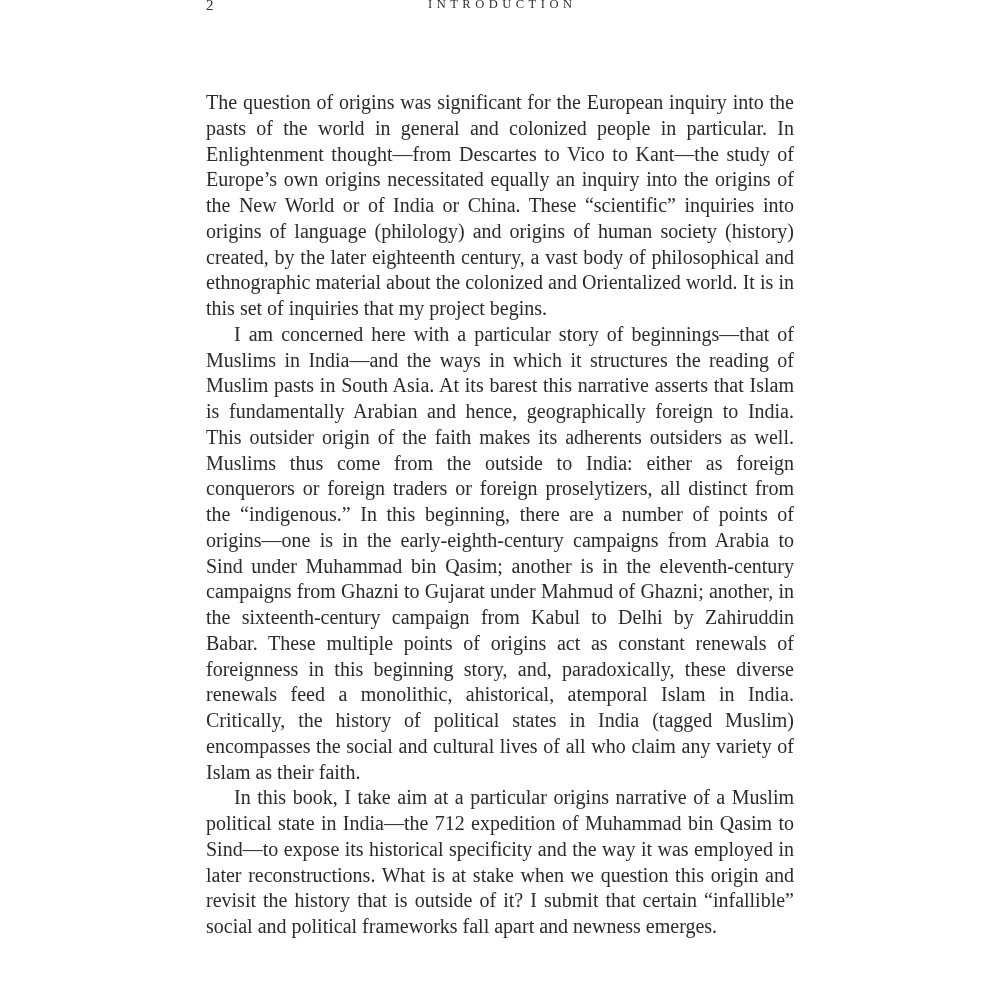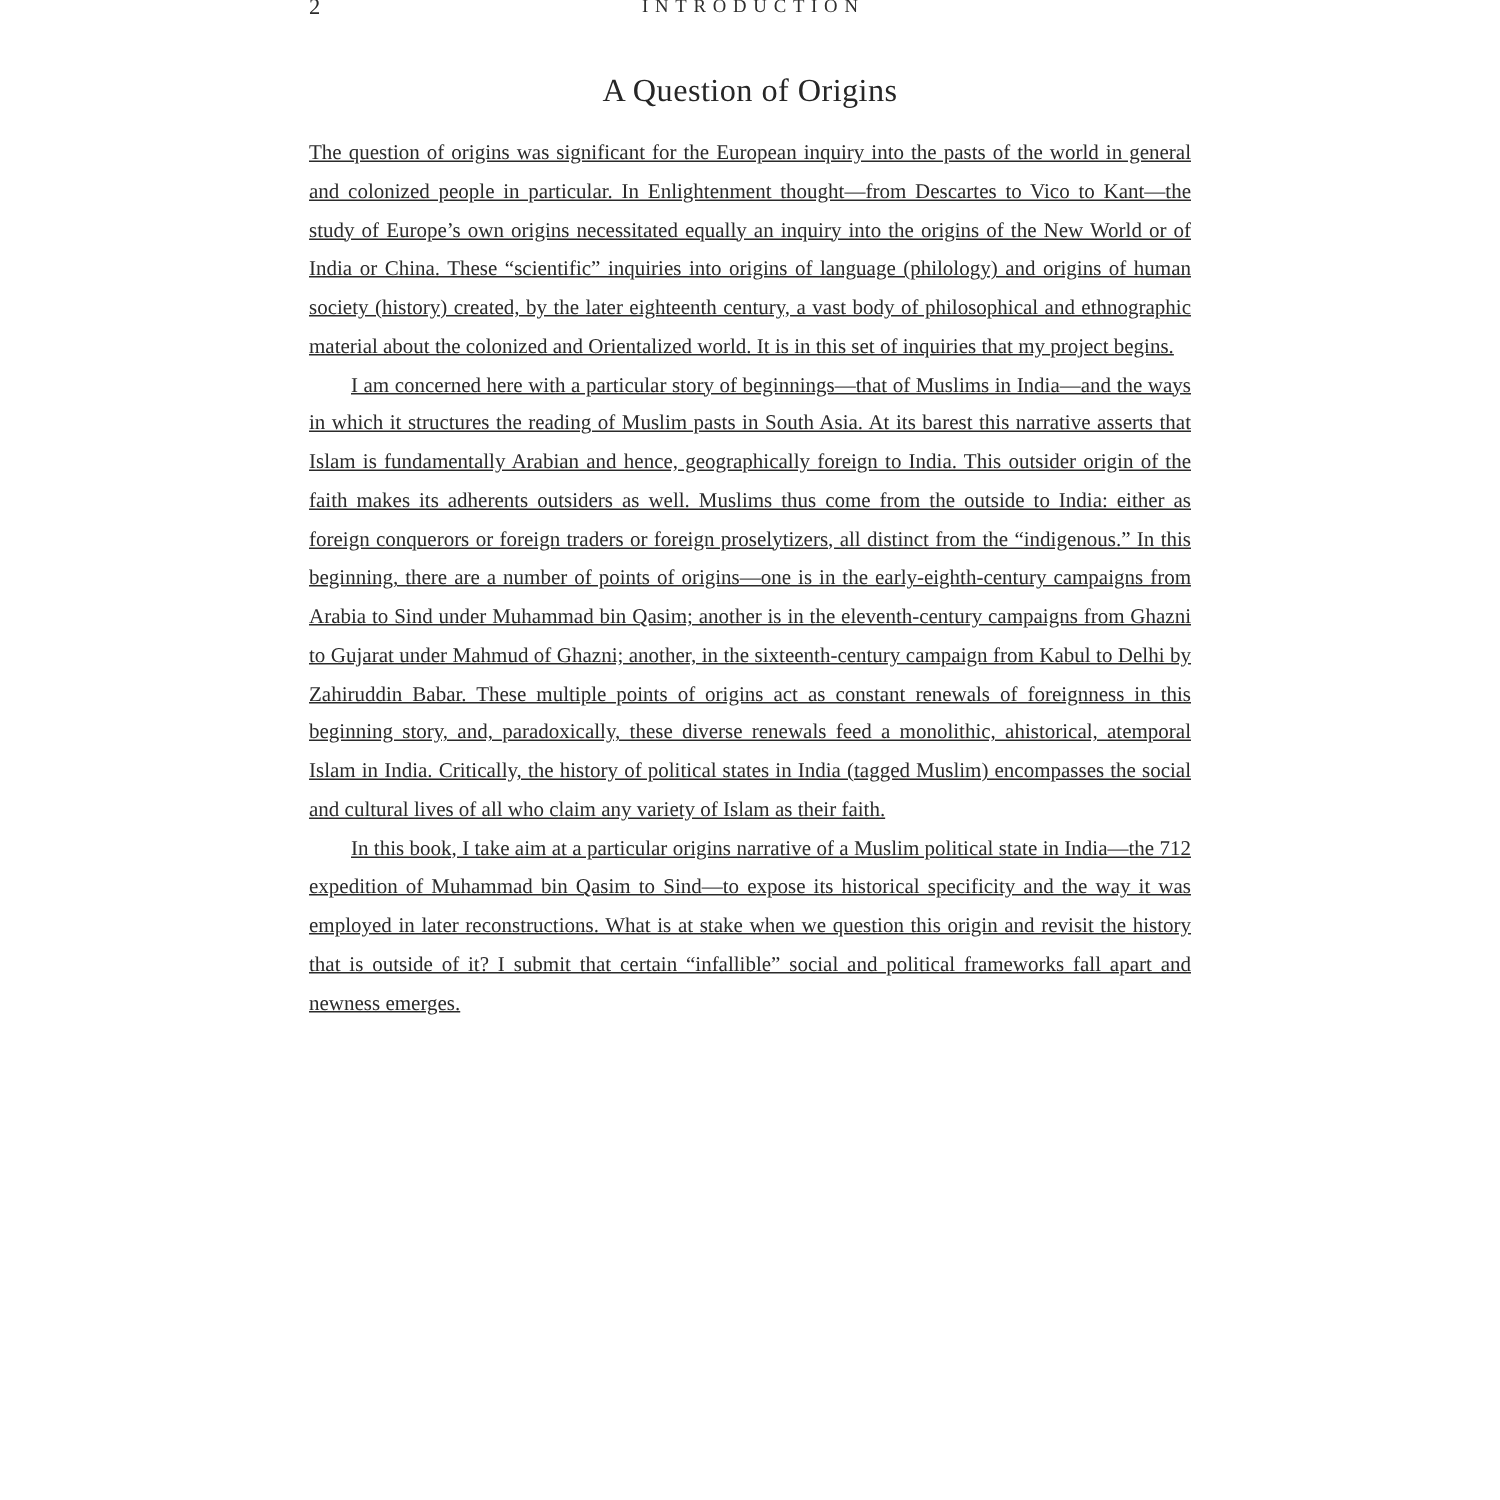--- a/index.html
+++ b/index.html
@@ -49,45 +49,43 @@
     font-weight: 400;
     margin: 0;
     color: #262626;
     letter-spacing: 0.3px;
   }
   .text-block {
     position: absolute;
     top: 90px;
     left: 206px;
     width: 588px;
-    font-size: 14px;
+    font-size: 20px;
     line-height: 25.75px;
     text-align: justify;
     color: #2b2b2b;
-    text-decoration: underline;
   }
   .text-block p {
     margin: 0;
     padding: 0;
   }
   .text-block p.indent {
     text-indent: 28px;
   }
 </style>
 </head>
 <body>
 
 <div class="page">
 
   <div class="running-header">
     <span class="page-number">2</span>
     <span class="running-head">INTRODUCTION</span>
   </div>
 
-  <h1 class="section-heading">A Question of Origins</h1>
 
   <div class="text-block">
     <p>The question of origins was significant for the European inquiry into the pasts of the world in general and colonized people in particular. In Enlightenment thought—from Descartes to Vico to Kant—the study of Europe’s own origins necessitated equally an inquiry into the origins of the New World or of India or China. These “scientific” inquiries into origins of language (philology) and origins of human society (history) created, by the later eighteenth century, a vast body of philosophical and ethnographic material about the colonized and Orientalized world. It is in this set of inquiries that my project begins.</p>
     <p class="indent">I am concerned here with a particular story of beginnings—that of Muslims in India—and the ways in which it structures the reading of Muslim pasts in South Asia. At its barest this narrative asserts that Islam is fundamentally Arabian and hence, geographically foreign to India. This outsider origin of the faith makes its adherents outsiders as well. Muslims thus come from the outside to India: either as foreign conquerors or foreign traders or foreign proselytizers, all distinct from the “indigenous.” In this beginning, there are a number of points of origins—one is in the early-eighth-century campaigns from Arabia to Sind under Muhammad bin Qasim; another is in the eleventh-century campaigns from Ghazni to Gujarat under Mahmud of Ghazni; another, in the sixteenth-century campaign from Kabul to Delhi by Zahiruddin Babar. These multiple points of origins act as constant renewals of foreignness in this beginning story, and, paradoxically, these diverse renewals feed a monolithic, ahistorical, atemporal Islam in India. Critically, the history of political states in India (tagged Muslim) encompasses the social and cultural lives of all who claim any variety of Islam as their faith.</p>
     <p class="indent">In this book, I take aim at a particular origins narrative of a Muslim political state in India—the 712 expedition of Muhammad bin Qasim to Sind—to expose its historical specificity and the way it was employed in later reconstructions. What is at stake when we question this origin and revisit the history that is outside of it? I submit that certain “infallible” social and political frameworks fall apart and newness emerges.</p>
   </div>
 
 </div>
 
 </body></html>

